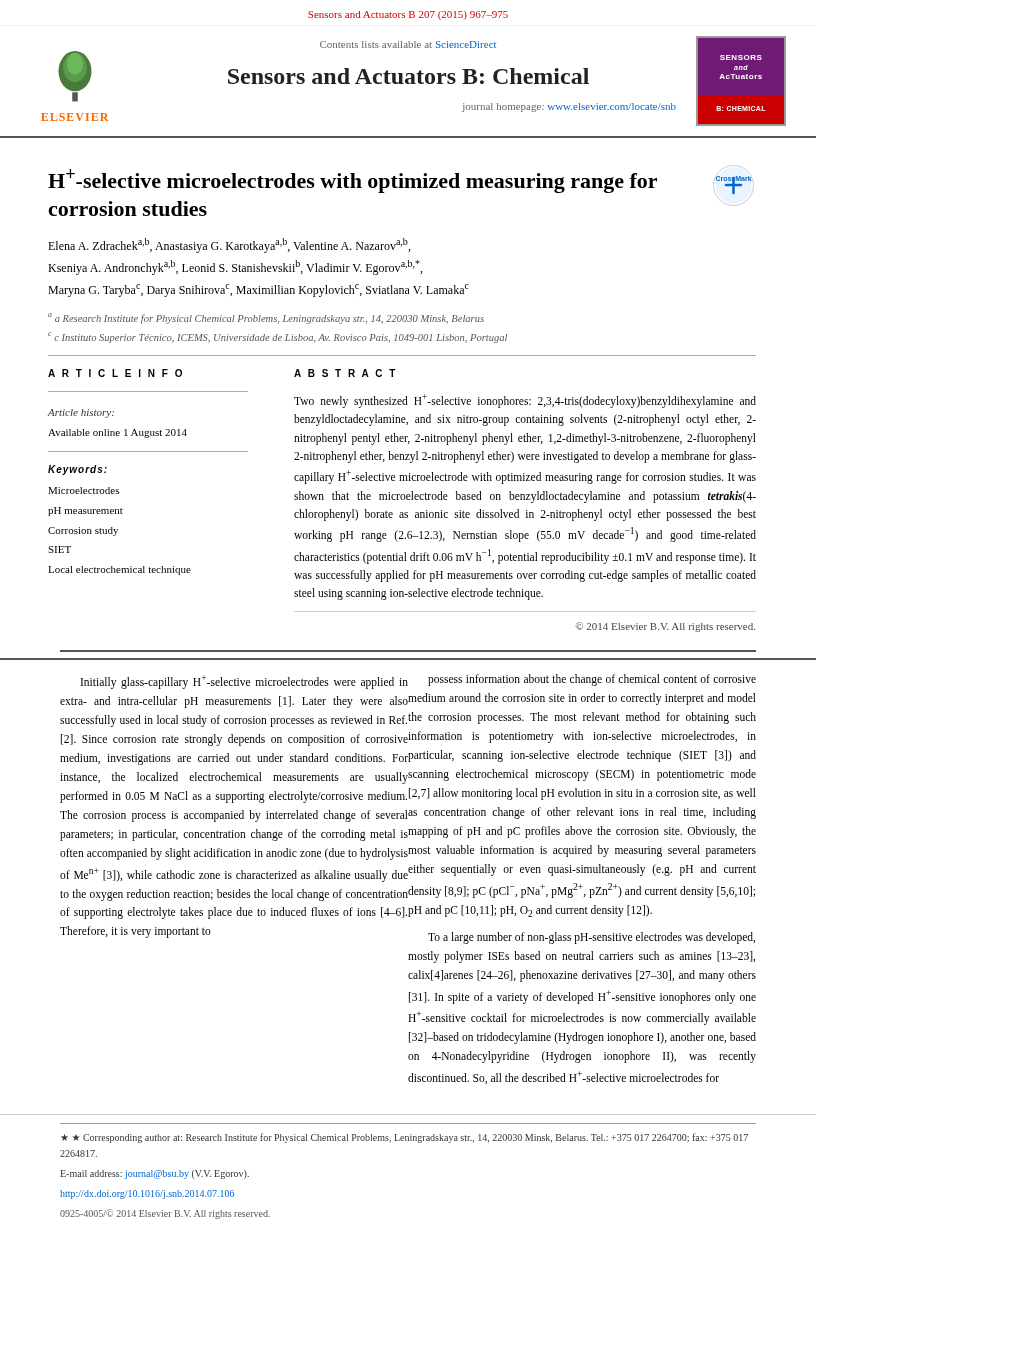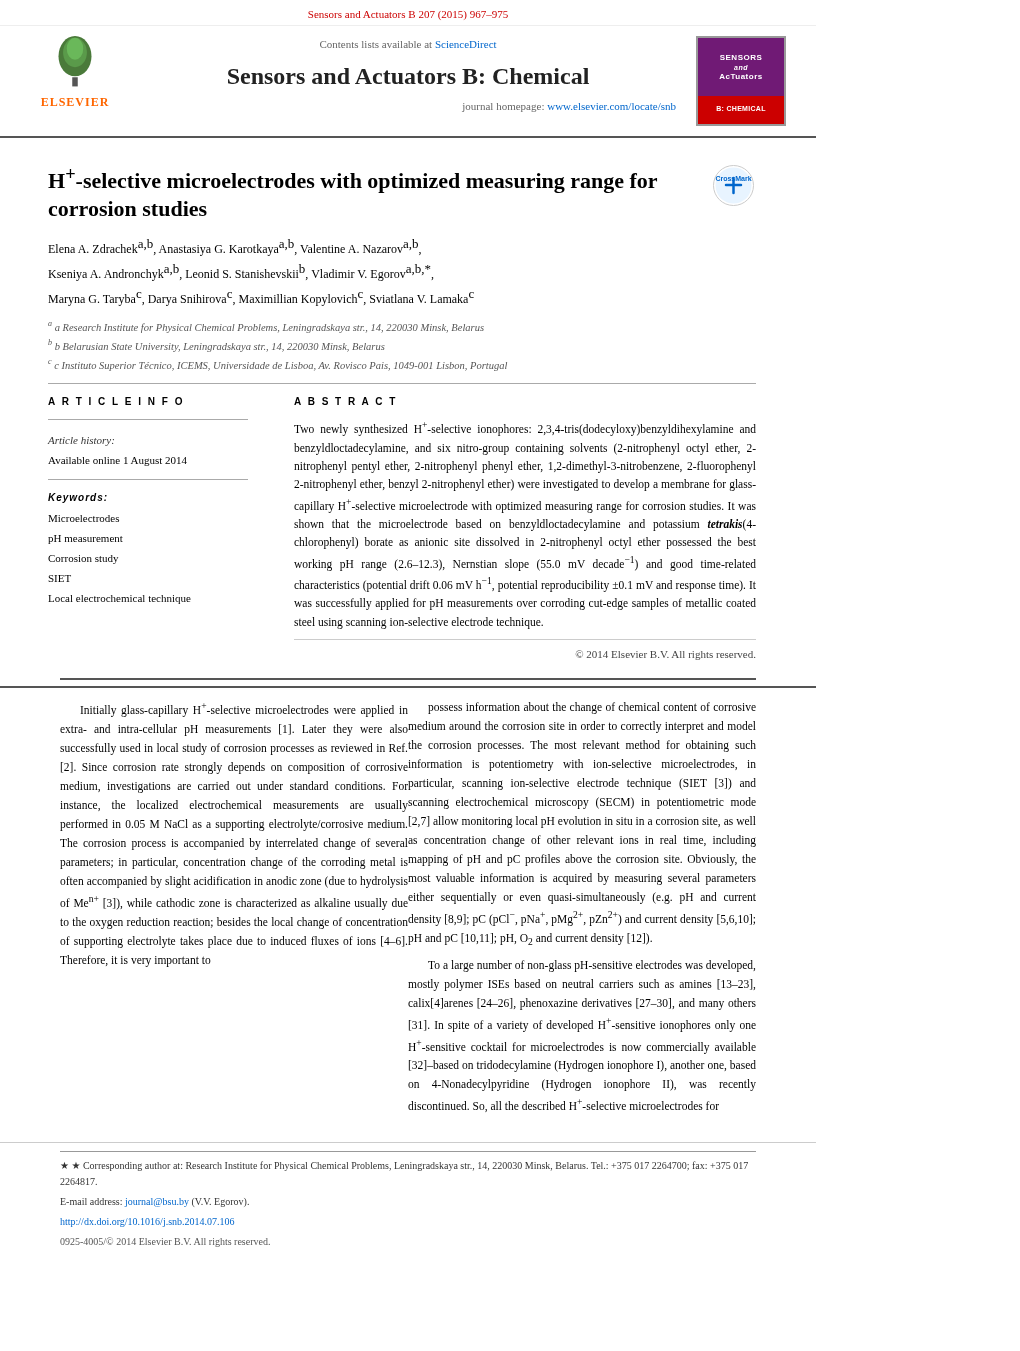--- a/index.html
+++ b/index.html
@@ -32,21 +32,21 @@
       align-items: stretch;
       padding: 10px 20px 10px 20px;
       border-bottom: 2px solid #555;
       position: relative;
     }
     .header-left {
       width: 110px;
       display: flex;
       flex-direction: column;
       align-items: center;
-      justify-content: flex-start;
+      justify-content: flex-end;
     }
     .elsevier-logo {
       display: flex;
       flex-direction: column;
       align-items: center;
     }
     .elsevier-tree {
       width: 60px;
       height: 55px;
     }
@@ -119,21 +119,21 @@
       flex-shrink: 0;
     }
     
     .authors-section {
       font-size: 12px;
       color: #000;
       margin-bottom: 8px;
       line-height: 1.6;
     }
     .author-super {
-      font-size: 13px;
+      font-size: 10px;
       vertical-align: super;
       color: #000;
     }
     
     .affiliations-section {
       font-size: 10.5px;
       color: #555;
       font-style: italic;
       margin-bottom: 10px;
       line-height: 1.5;
@@ -383,23 +383,20 @@
 
     <div class="authors-section">
       Elena A. Zdrachek<sup class="author-super">a,b</sup>, Anastasiya G. Karotkaya<sup class="author-super">a,b</sup>, Valentine A. Nazarov<sup class="author-super">a,b</sup>,<br>
       Kseniya A. Andronchyk<sup class="author-super">a,b</sup>, Leonid S. Stanishevskii<sup class="author-super">b</sup>, Vladimir V. Egorov<sup class="author-super">a,b,*</sup>,<br>
       Maryna G. Taryba<sup class="author-super">c</sup>, Darya Snihirova<sup class="author-super">c</sup>, Maximillian Kopylovich<sup class="author-super">c</sup>, Sviatlana V. Lamaka<sup class="author-super">c</sup>
     </div>
 
     <div class="affiliations-section">
       <div class="affil-line">
         <sup class="affil-super">a</sup> <span>a Research Institute for Physical Chemical Problems, Leningradskaya str., 14, 220030 Minsk, Belarus</span>
-      </div>
-      <div class="affil-line">
-        <sup class="affil-super">b</sup> <span>b Belarusian State University, Leningradskaya str., 14, 220030 Minsk, Belarus</span>
       </div>
       <div class="affil-line">
         <sup class="affil-super">c</sup> <span>c Instituto Superior Técnico, ICEMS, Universidade de Lisboa, Av. Rovisco Pais, 1049-001 Lisbon, Portugal</span>
       </div>
     </div>
 
     <hr class="hr-thin">
 
     <div class="two-col">
       <div class="col-left">

